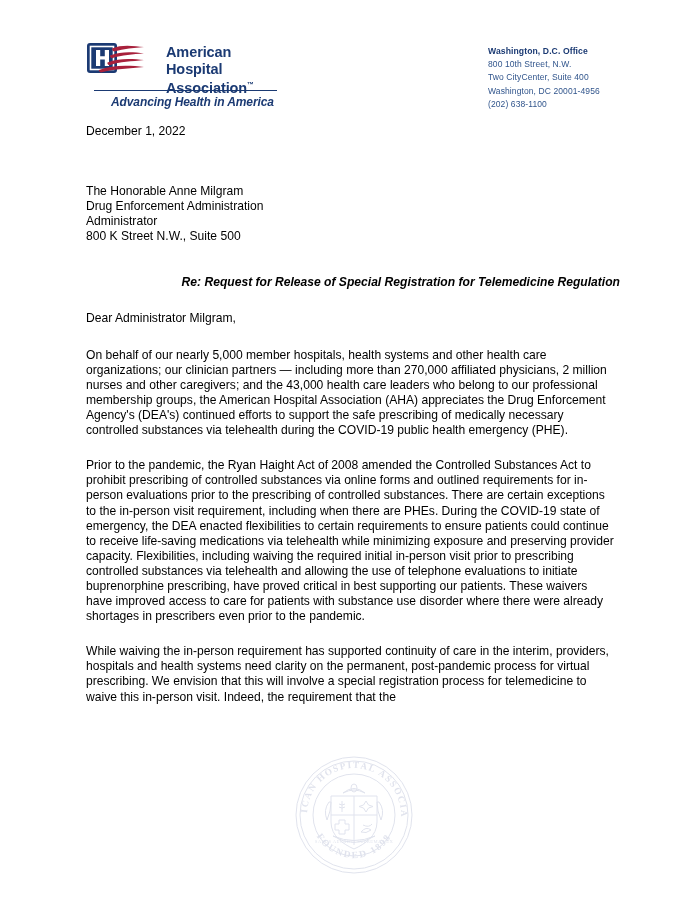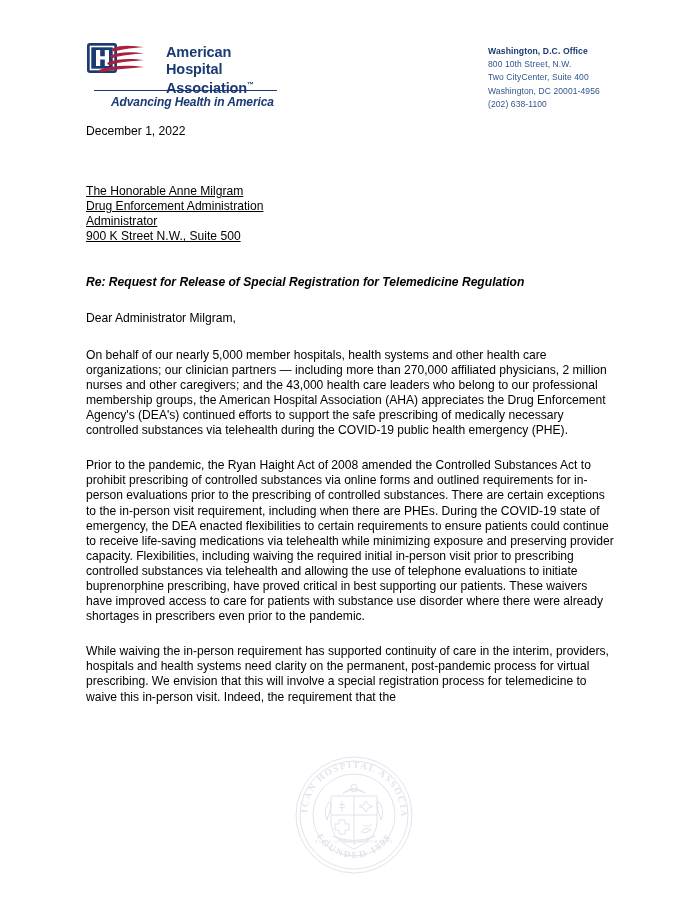--- a/index.html
+++ b/index.html
@@ -100,26 +100,27 @@
     width: 534px;
     font-size: 12.1px;
     line-height: 15.1px;
     color: #000000;
   }
   .date-line { margin: 0 0 0 0; }
   .addressee {
     margin: 45px 0 0 0;
     line-height: 15.1px;
   }
-  .addressee div { white-space: nowrap; text-decoration: underline; }
+  .addressee div { white-space: nowrap; }
   .re-line {
     margin: 31px 0 0 0;
     font-weight: bold;
     font-style: italic;
     font-size: 12.1px;
+    text-align: right;
   }
   .salutation { margin: 20px 0 0 0; }
   .para {
     margin: 20px 4px 0 0;
     text-align: left;
   }
   .para.first { margin-top: 22px; }
 
   
   .seal {
@@ -181,21 +182,21 @@
   </div>
 
   <div class="doc-body">
 
     <p class="date-line">December 1, 2022</p>
 
     <div class="addressee">
       <div>The Honorable Anne Milgram</div>
       <div>Drug Enforcement Administration</div>
       <div>Administrator</div>
-      <div>900 K Street N.W., Suite 500</div>
+      <div>800 K Street N.W., Suite 500</div>
     </div>
 
     <p class="re-line">Re: Request for Release of Special Registration for Telemedicine Regulation</p>
 
     <p class="salutation">Dear Administrator Milgram,</p>
 
     <p class="para first">On behalf of our nearly 5,000 member hospitals, health systems and other health care organizations; our clinician partners — including more than 270,000 affiliated physicians, 2 million nurses and other caregivers; and the 43,000 health care leaders who belong to our professional membership groups, the American Hospital Association (AHA) appreciates the Drug Enforcement Agency's (DEA's) continued efforts to support the safe prescribing of medically necessary controlled substances via telehealth during the COVID-19 public health emergency (PHE).</p>
     <p class="para">Prior to the pandemic, the Ryan Haight Act of 2008 amended the Controlled Substances Act to prohibit prescribing of controlled substances via online forms and outlined requirements for in-person evaluations prior to the prescribing of controlled substances. There are certain exceptions to the in-person visit requirement, including when there are PHEs. During the COVID-19 state of emergency, the DEA enacted flexibilities to certain requirements to ensure patients could continue to receive life-saving medications via telehealth while minimizing exposure and preserving provider capacity. Flexibilities, including waiving the required initial in-person visit prior to prescribing controlled substances via telehealth and allowing the use of telephone evaluations to initiate buprenorphine prescribing, have proved critical in best supporting our patients. These waivers have improved access to care for patients with substance use disorder where there were already shortages in prescribers even prior to the pandemic.</p>
     <p class="para">While waiving the in-person requirement has supported continuity of care in the interim, providers, hospitals and health systems need clarity on the permanent, post-pandemic process for virtual prescribing. We envision that this will involve a special registration process for telemedicine to waive this in-person visit. Indeed, the requirement that the</p>
   </div>

